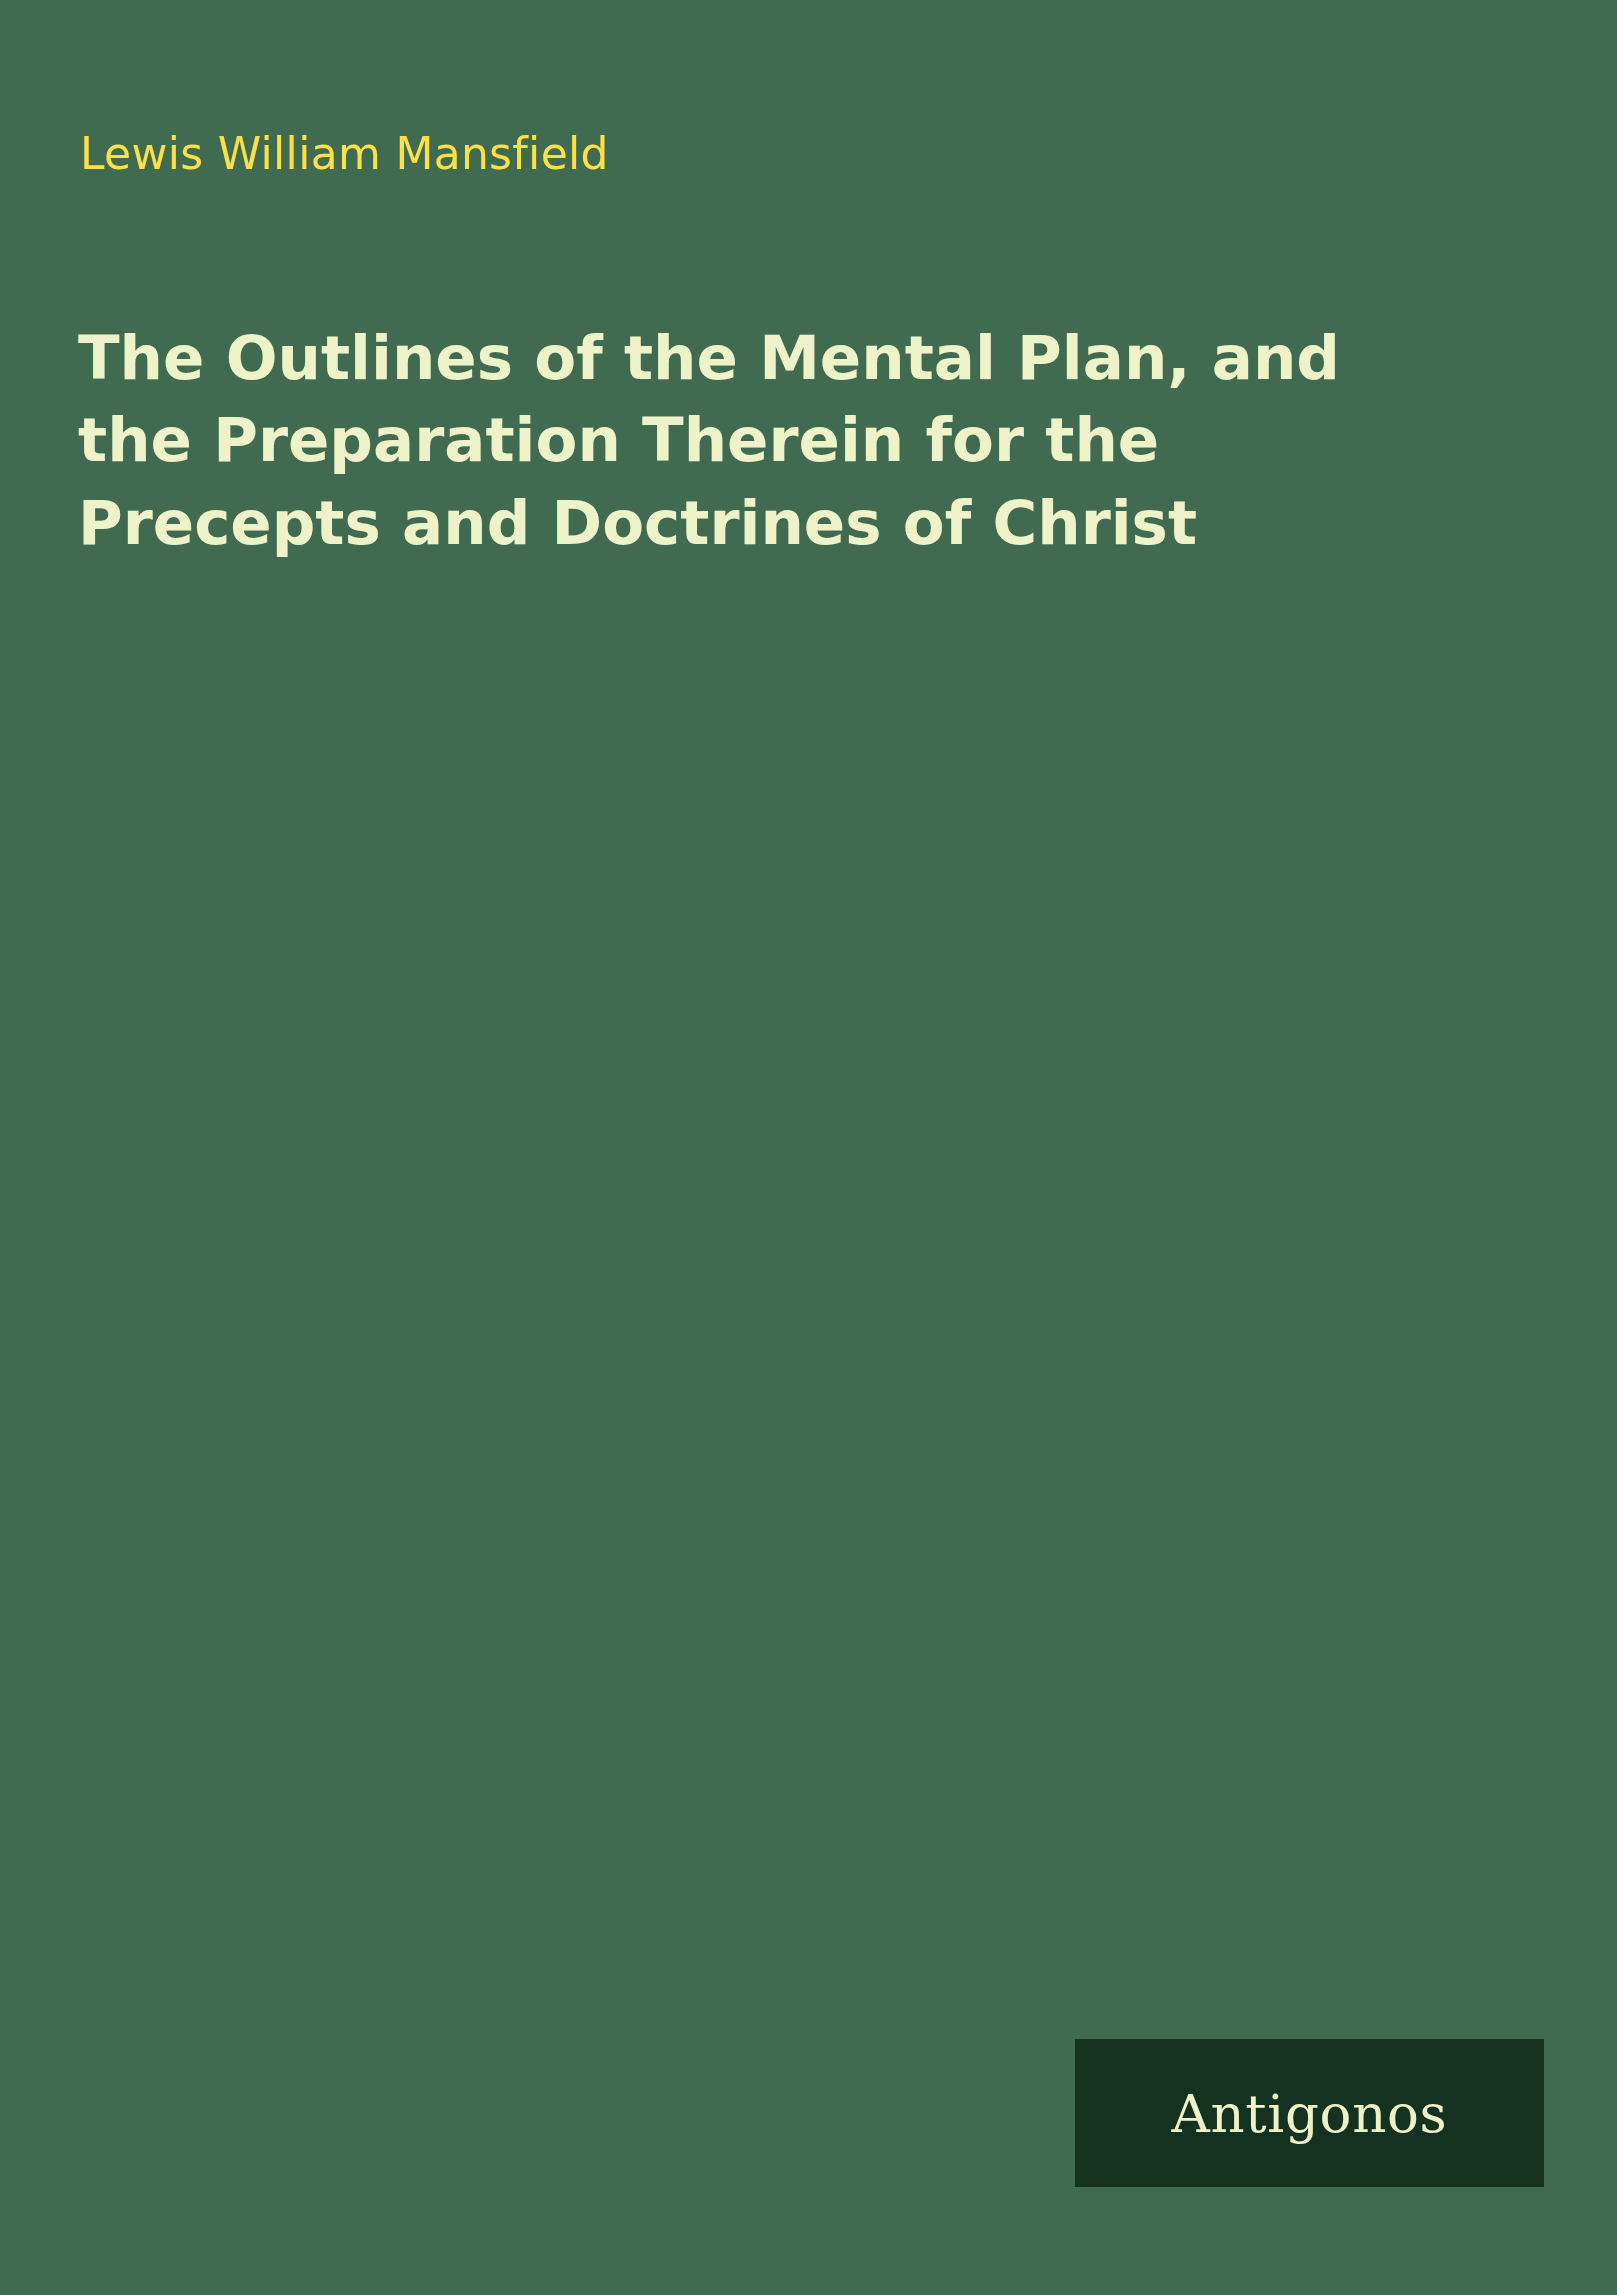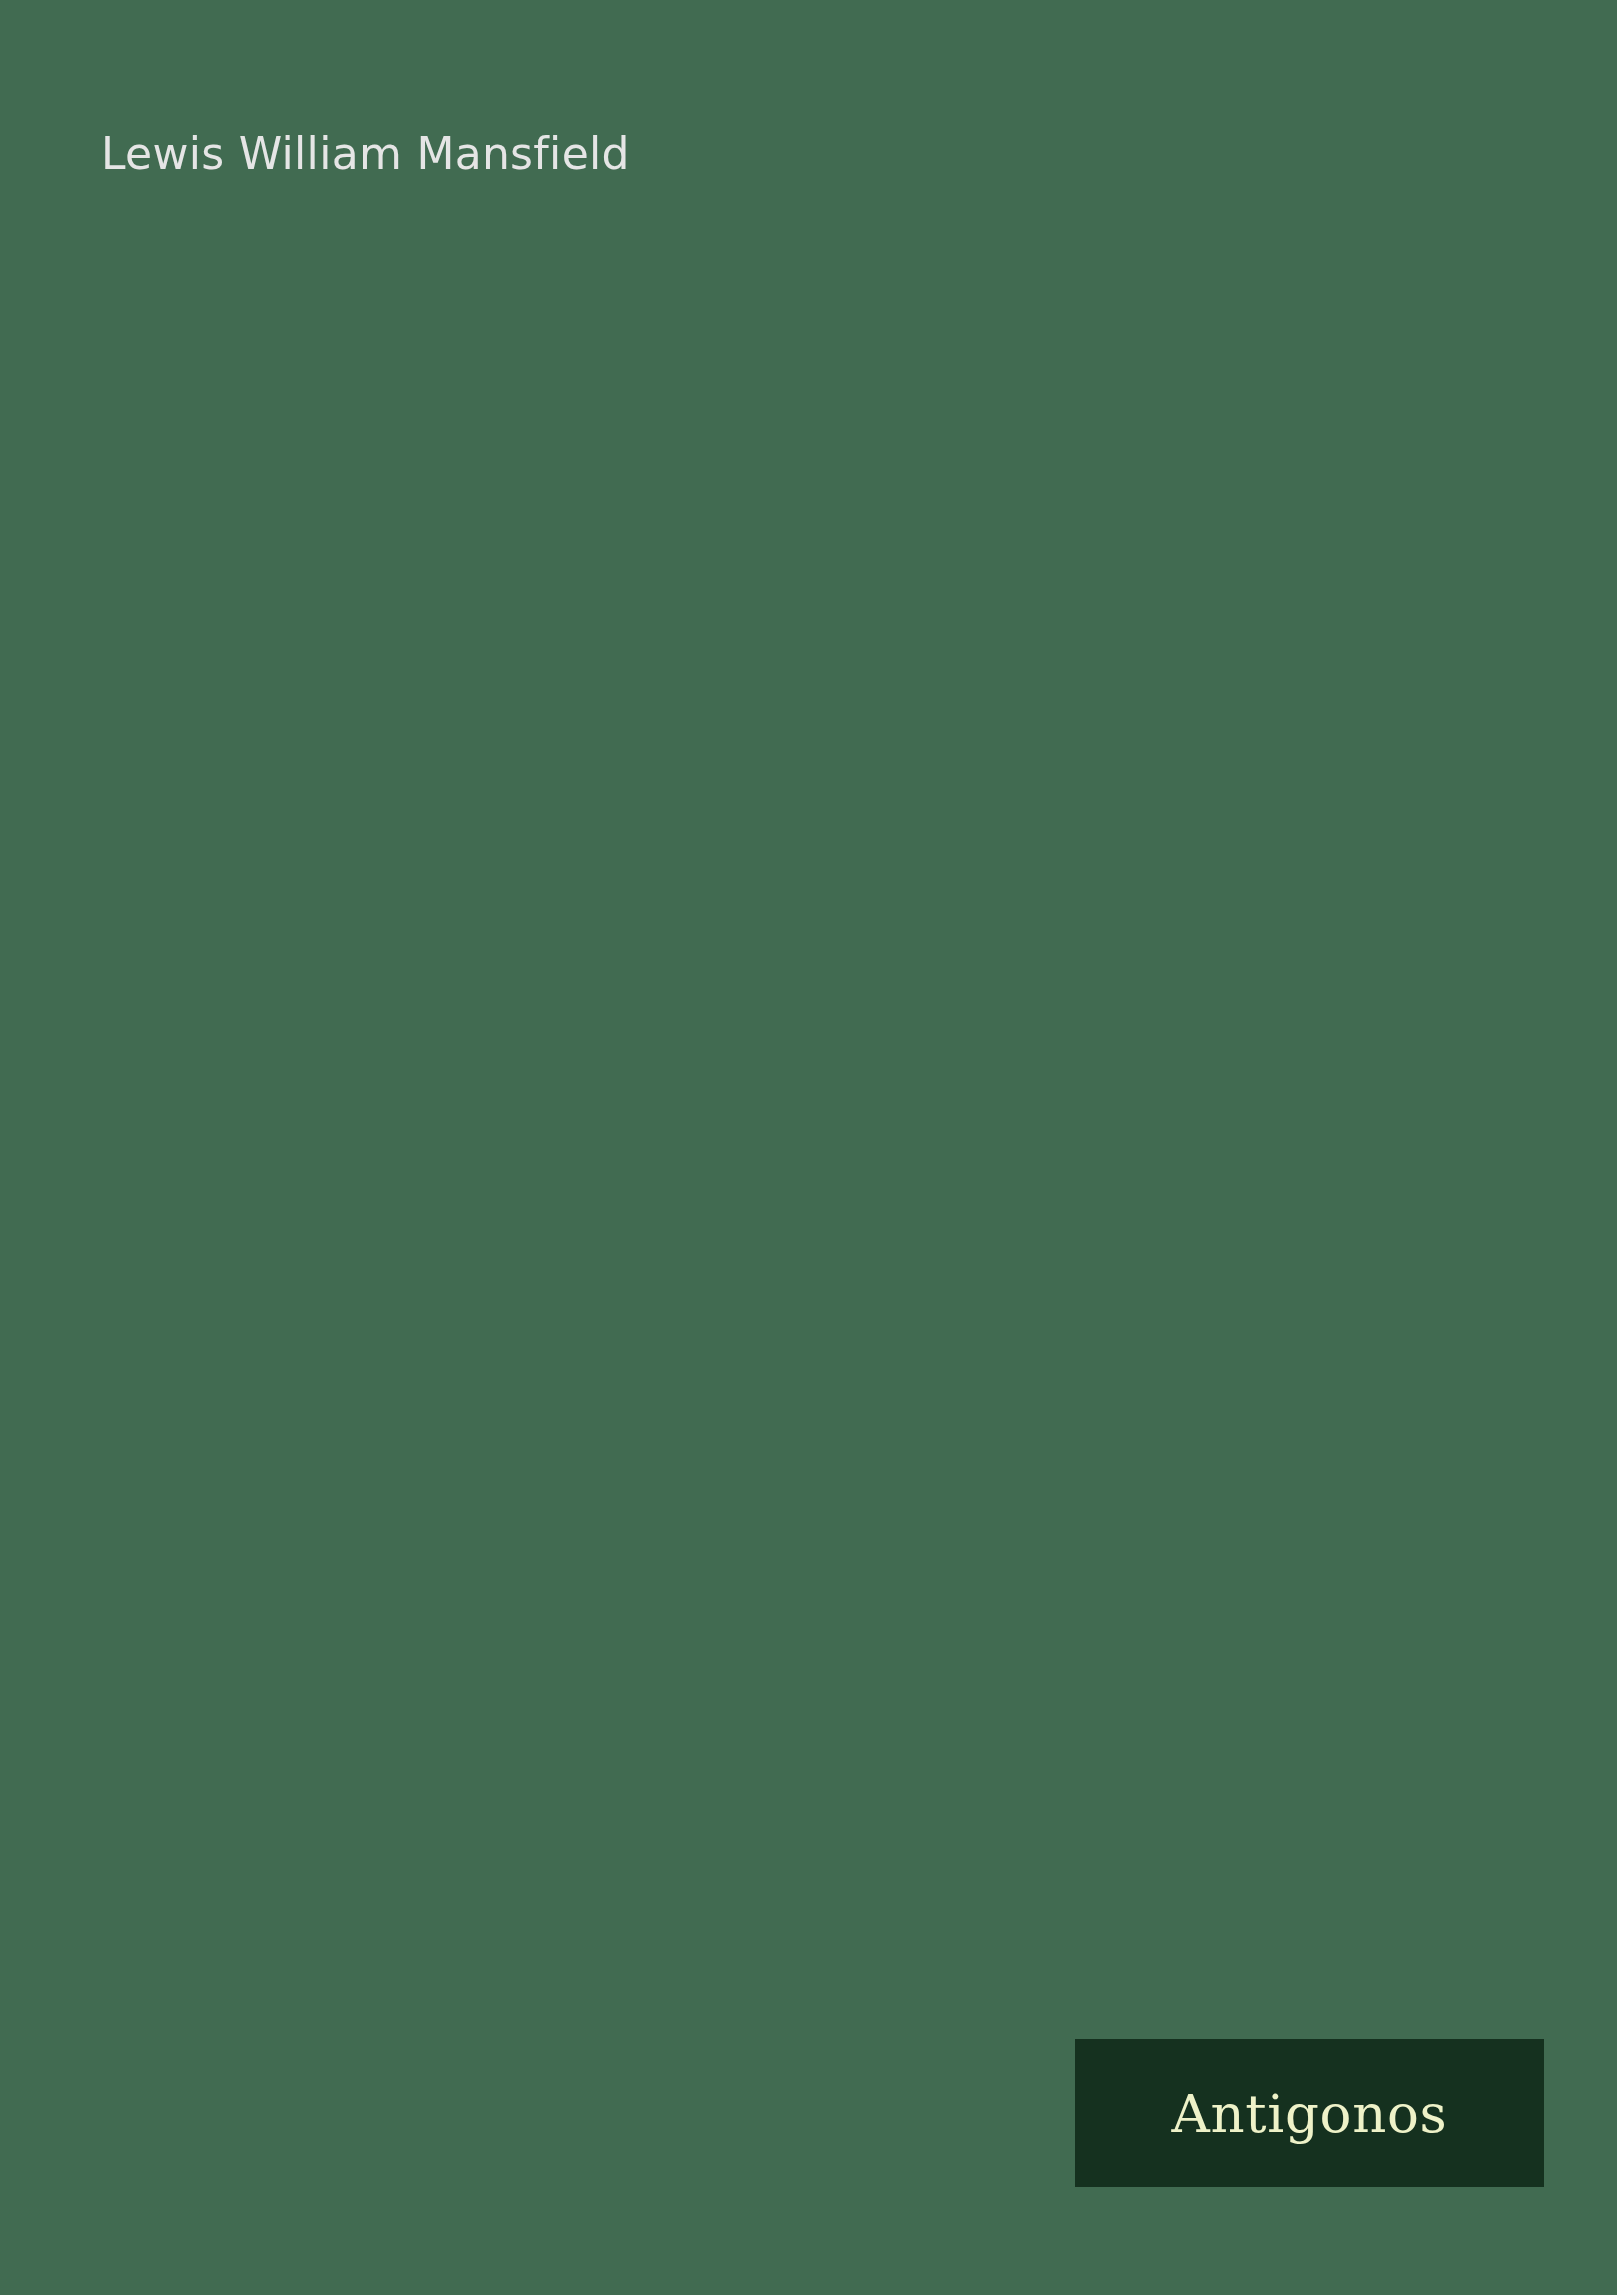--- a/index.html
+++ b/index.html
@@ -18,26 +18,25 @@
     width: 1618px;
     height: 2295px;
     box-sizing: border-box;
     background: #416b51;
   }
   .author {
     position: absolute;
     left: 80px;
     top: 128px;
     width: 1348px;
-    color: #e5e5e5;
+    color: #fde047;
     font-size: 44px;
     font-weight: 400;
     letter-spacing: 0.3px;
     line-height: 1.2;
-    margin-left: 21px;
   }
   .title {
     position: absolute;
     left: 78px;
     top: 317px;
     width: 1362px;
     color: #eef2c8;
     font-size: 61px;
     font-weight: 700;
     line-height: 1.35;
@@ -62,19 +61,20 @@
     letter-spacing: 0.7px;
   }
 </style>
 </head>
 <body>
 
 <div class="cover">
 
   <div class="author">Lewis William Mansfield</div>
 
+  <div class="title">The Outlines of the Mental Plan, and the Preparation Therein for the Precepts and Doctrines of Christ</div>
 
   <div class="publisher-badge">
     <span>Antigonos</span>
   </div>
 
 </div>
 
 
 </body></html>

